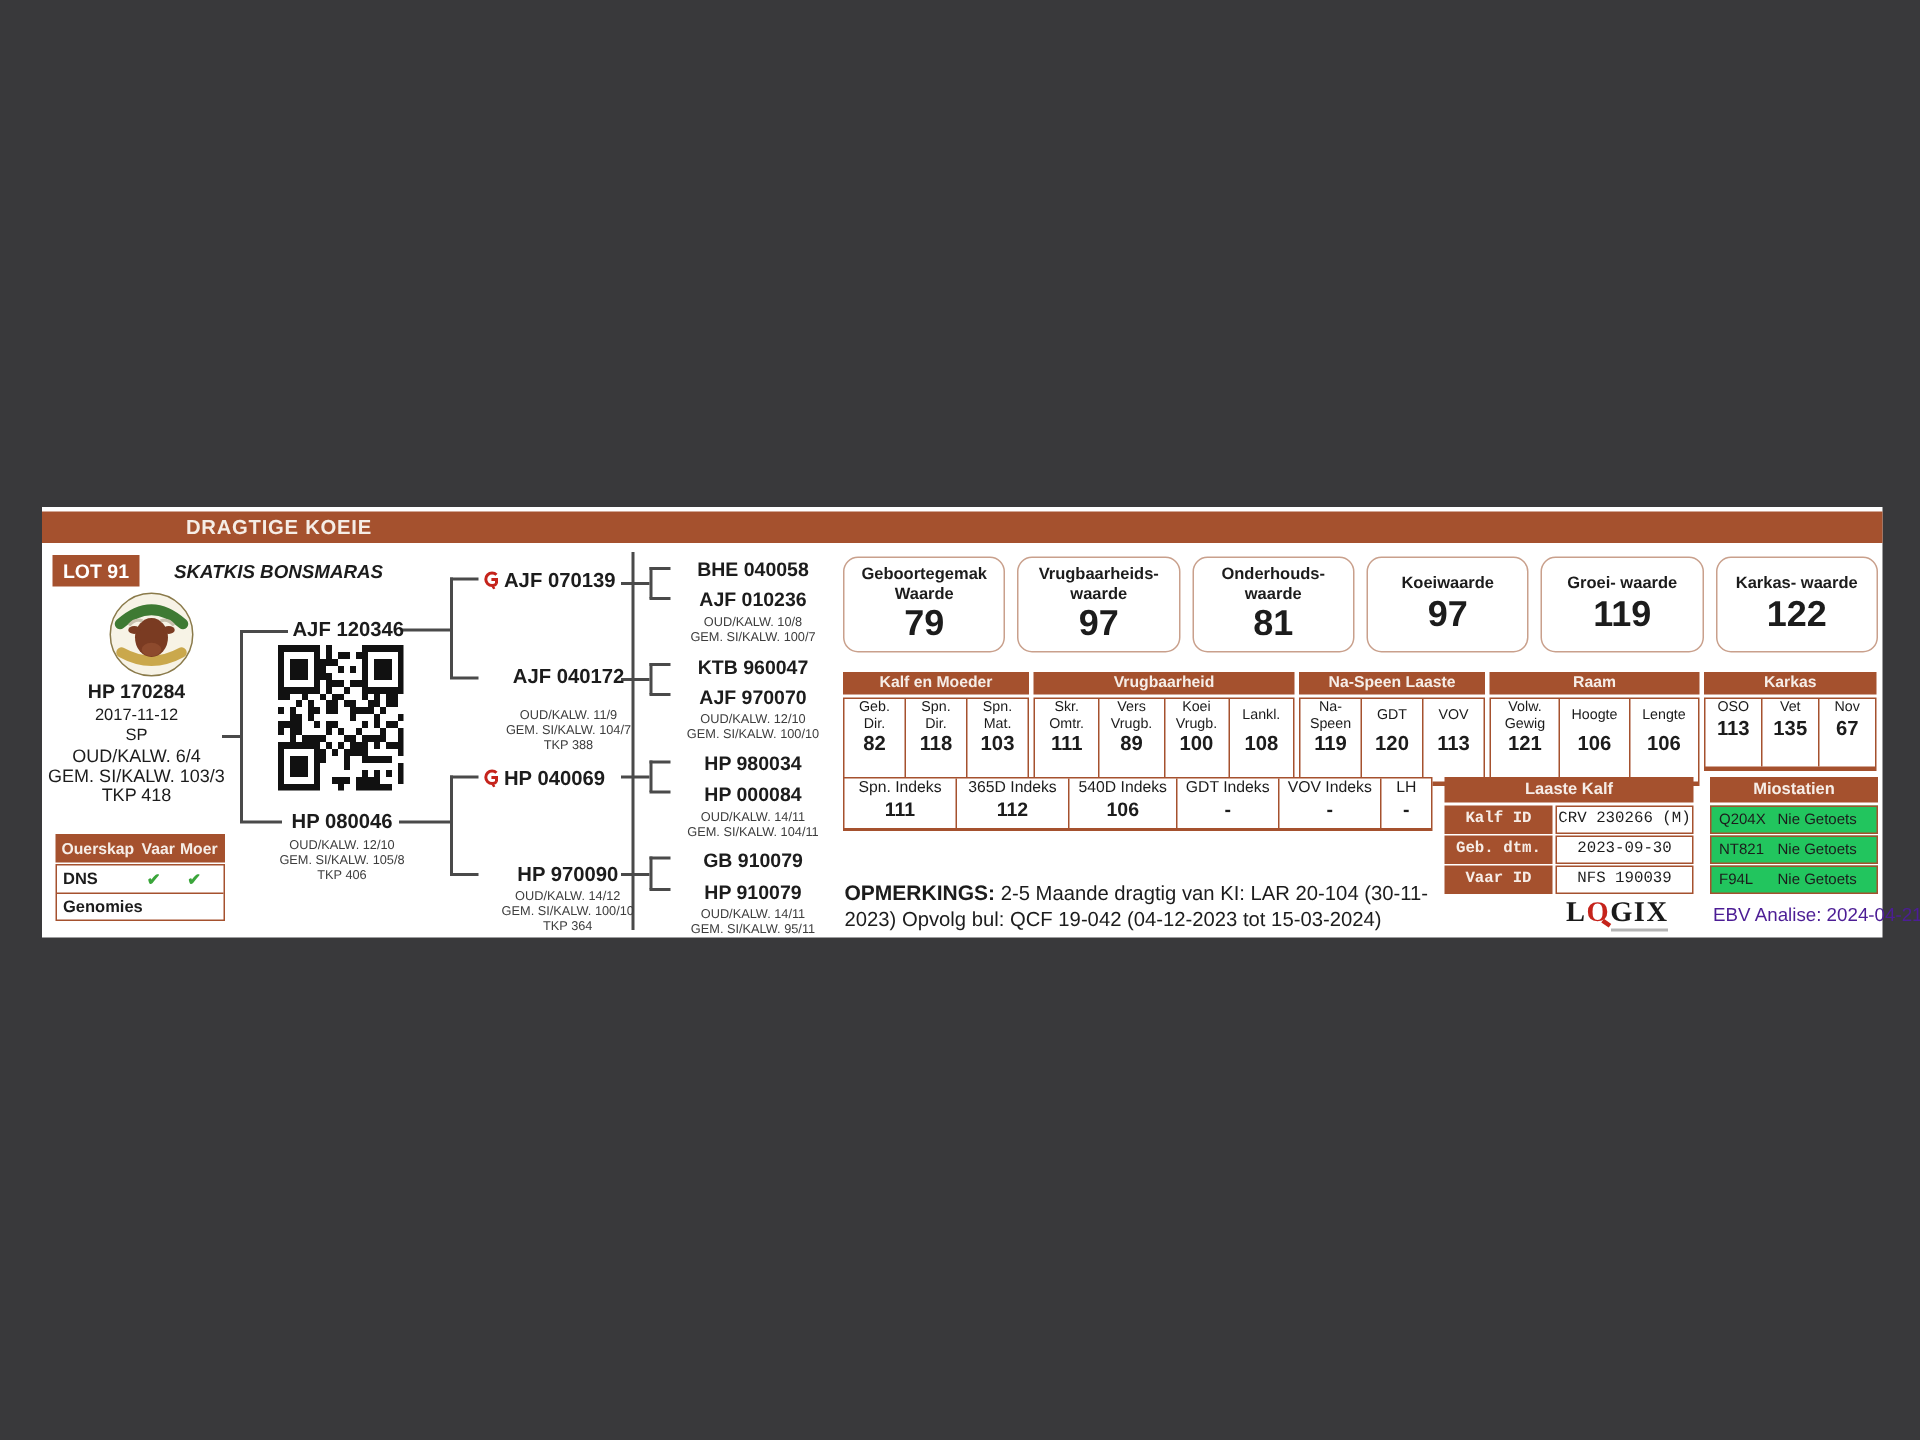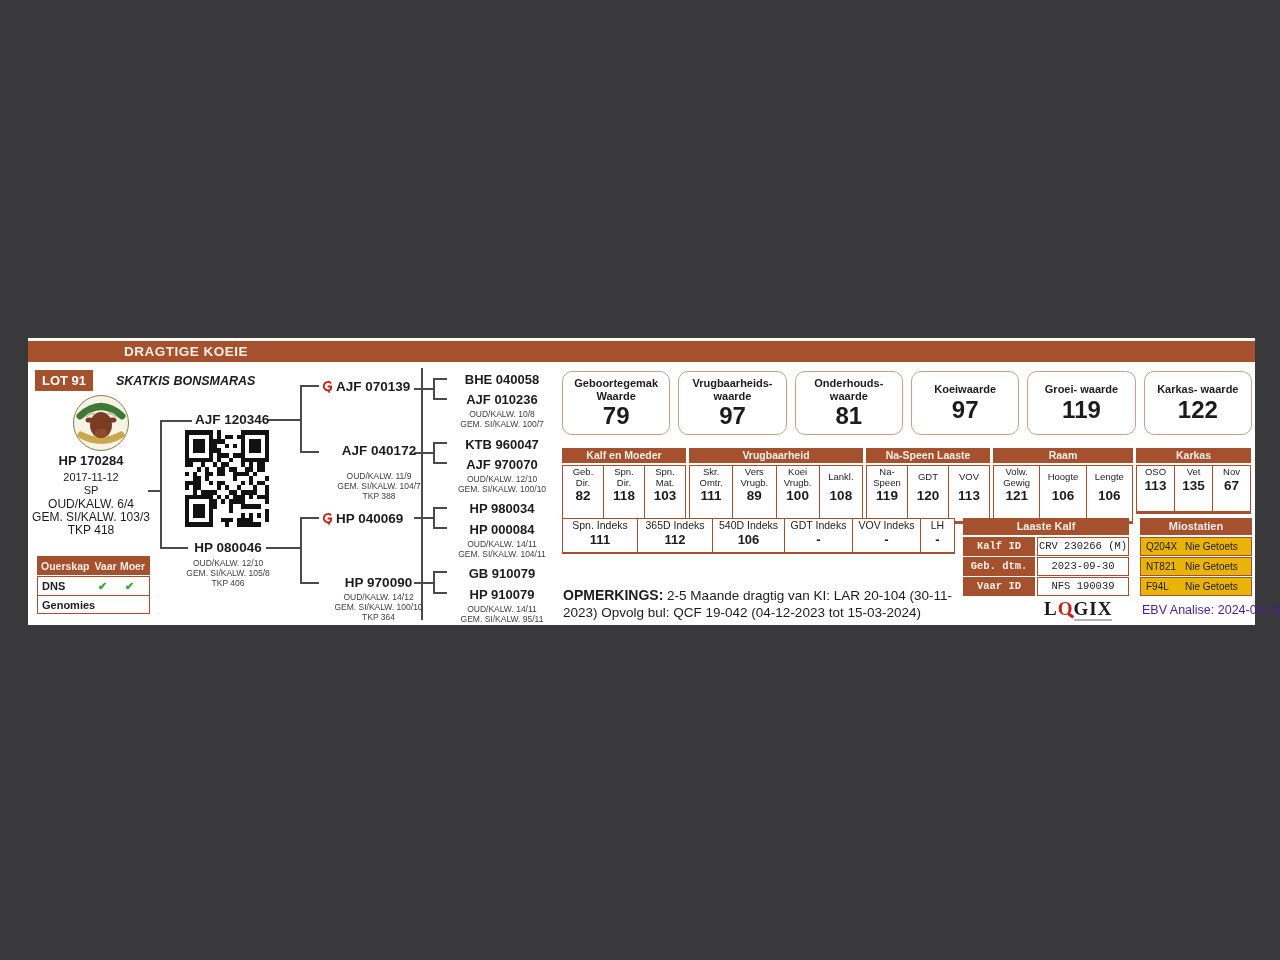--- a/index.html
+++ b/index.html
@@ -84,21 +84,21 @@
   .lk-head,.mio-head{height:17px;line-height:17px;background:var(--accent);color:#F6EDE7;
        font-weight:bold;font-size:11px;text-align:center;margin-bottom:2px;}
   .lk-row{display:flex;height:19px;margin-bottom:1px;font-family:Liberation Mono, monospace;}
   .lk-label{width:72px;background:var(--accent);color:#F6EDE7;font-weight:bold;font-size:10.5px;
        text-align:center;line-height:19px;margin-right:2px;}
   .lk-value{flex:1;border:1px solid var(--accent);font-size:10.5px;text-align:center;line-height:17px;background:#fff;}
 
   
   .mio{position:absolute;left:1112px;top:180px;width:112px;}
   .mio-row{display:flex;height:19px;margin-bottom:1px;border:1px solid var(--accent);
-       align-items:center;background:#eab308;}
+       align-items:center;background:#22c55e;}
   .mio-gene{width:44px;padding-left:5px;font-size:10px;}
   .mio-status{font-size:10px;}
 
   
   .remarks{position:absolute;left:535px;top:249px;width:420px;font-size:13.5px;line-height:17px;}
   .remarks .lbl{font-weight:bold;font-size:14px;}
   .logix{position:absolute;left:1016px;top:260px;font-family:"Liberation Serif",serif;
        font-weight:bold;font-size:19px;letter-spacing:1px;color:#1a1a1a;}
   .logix-o{color:var(--brand-red);position:relative;}
   .logix-o::after{content:"";position:absolute;right:-1px;bottom:3px;width:6px;height:2.5px;

